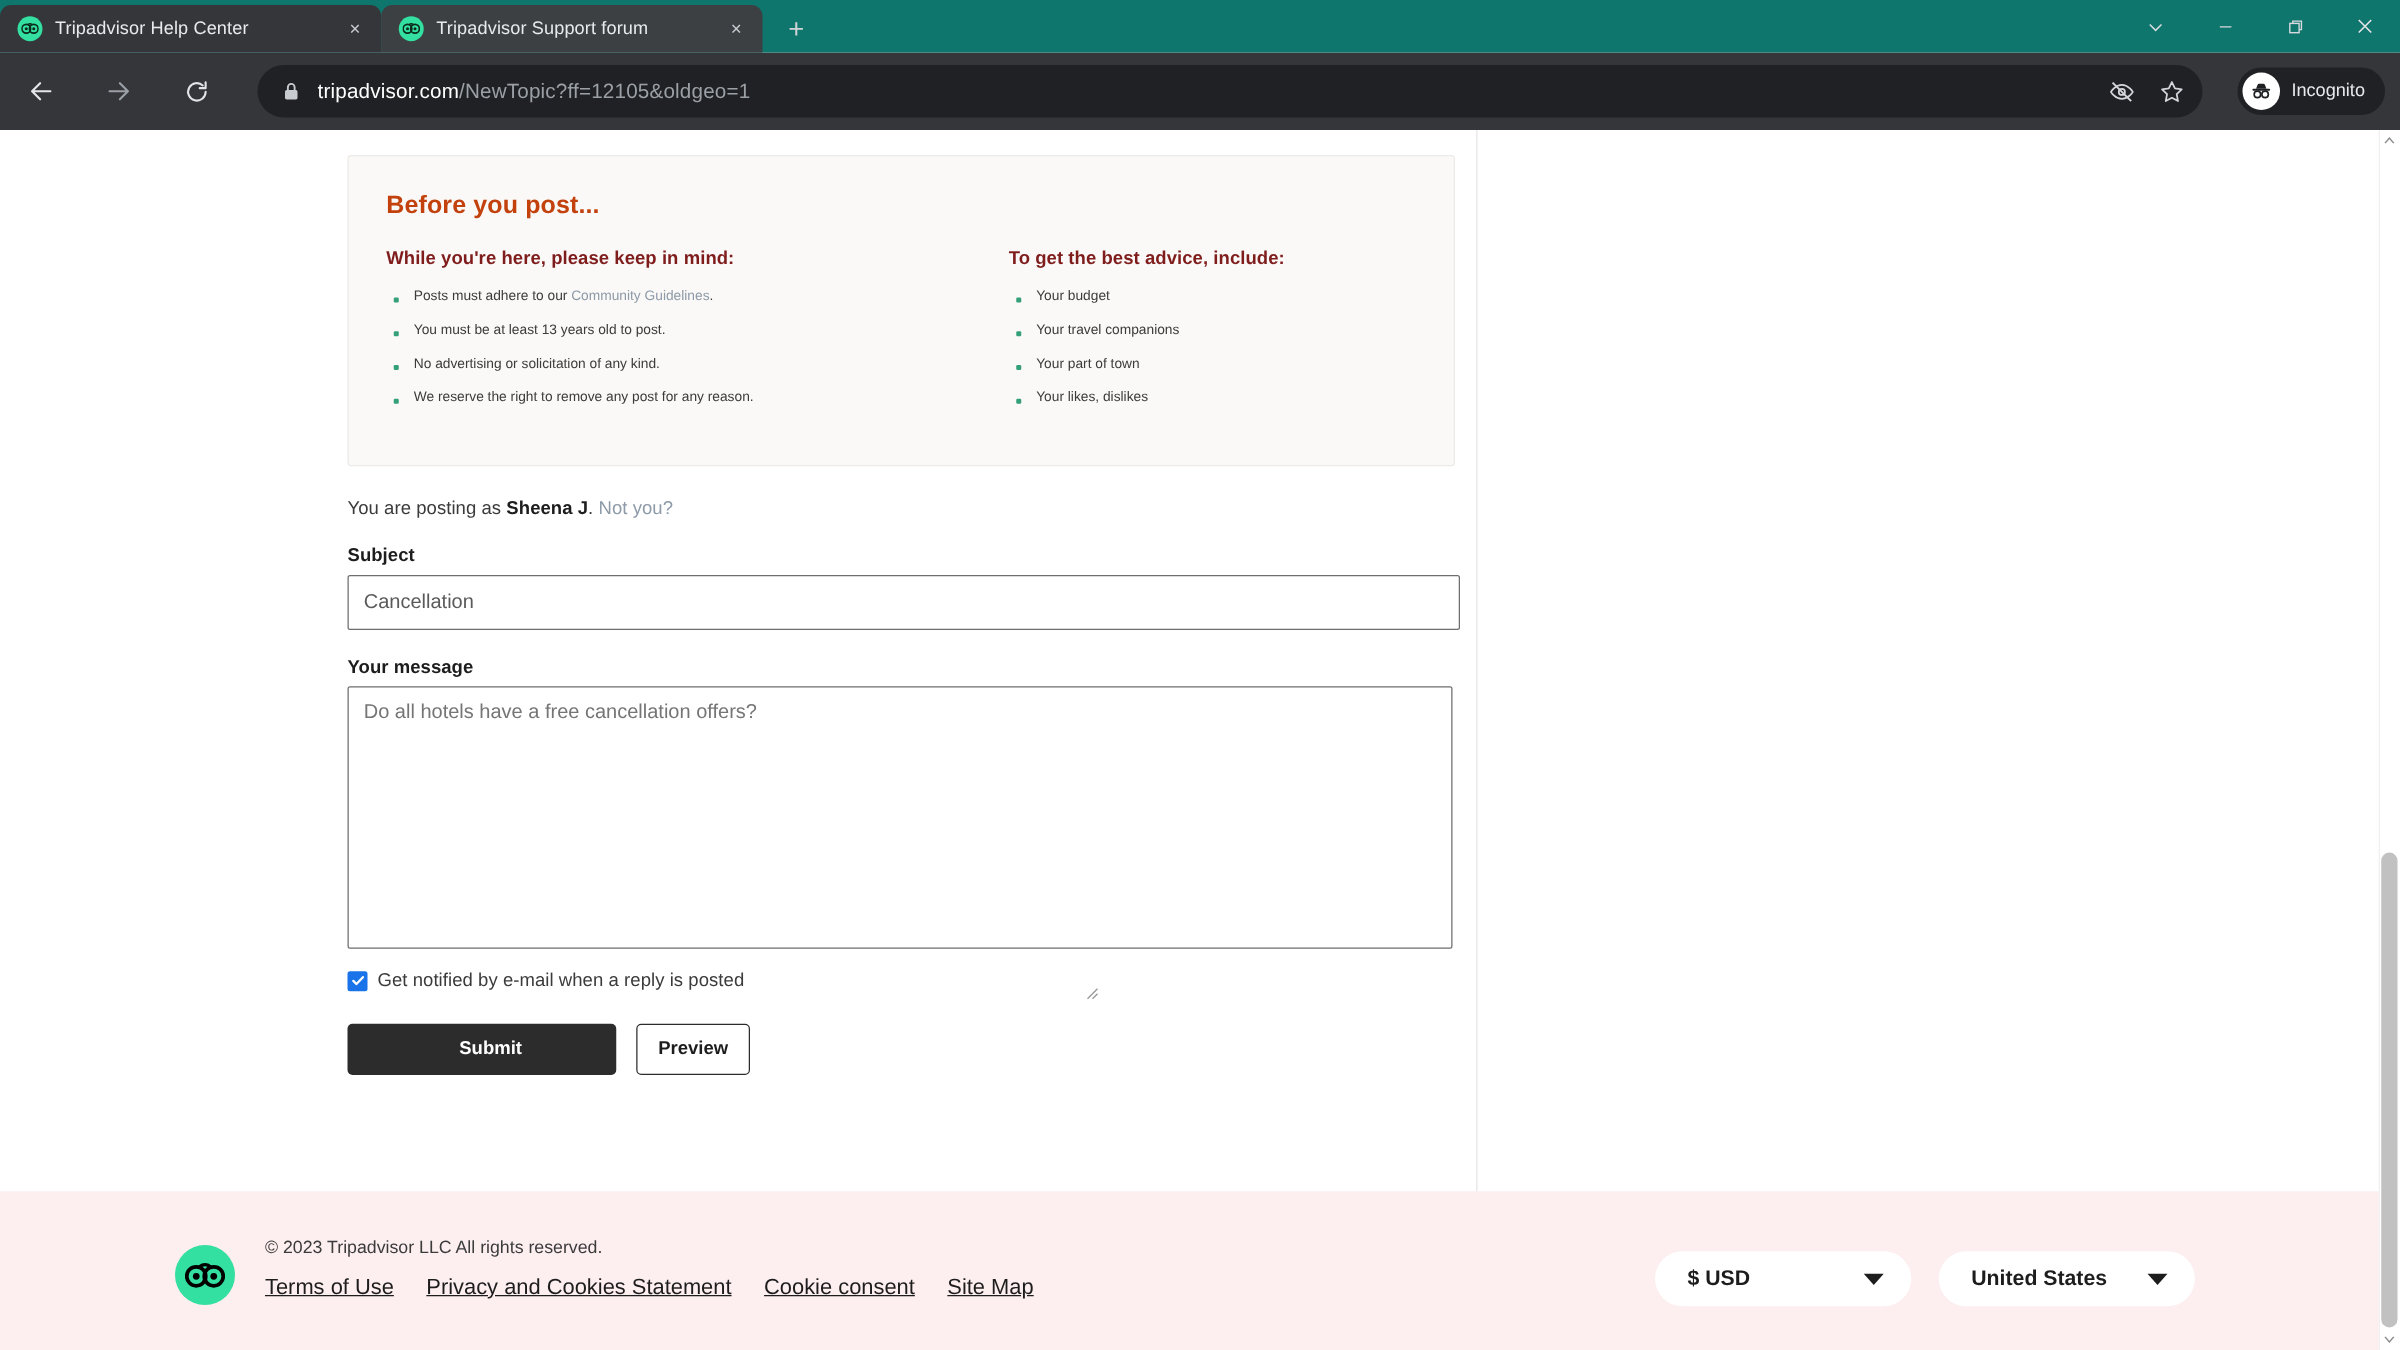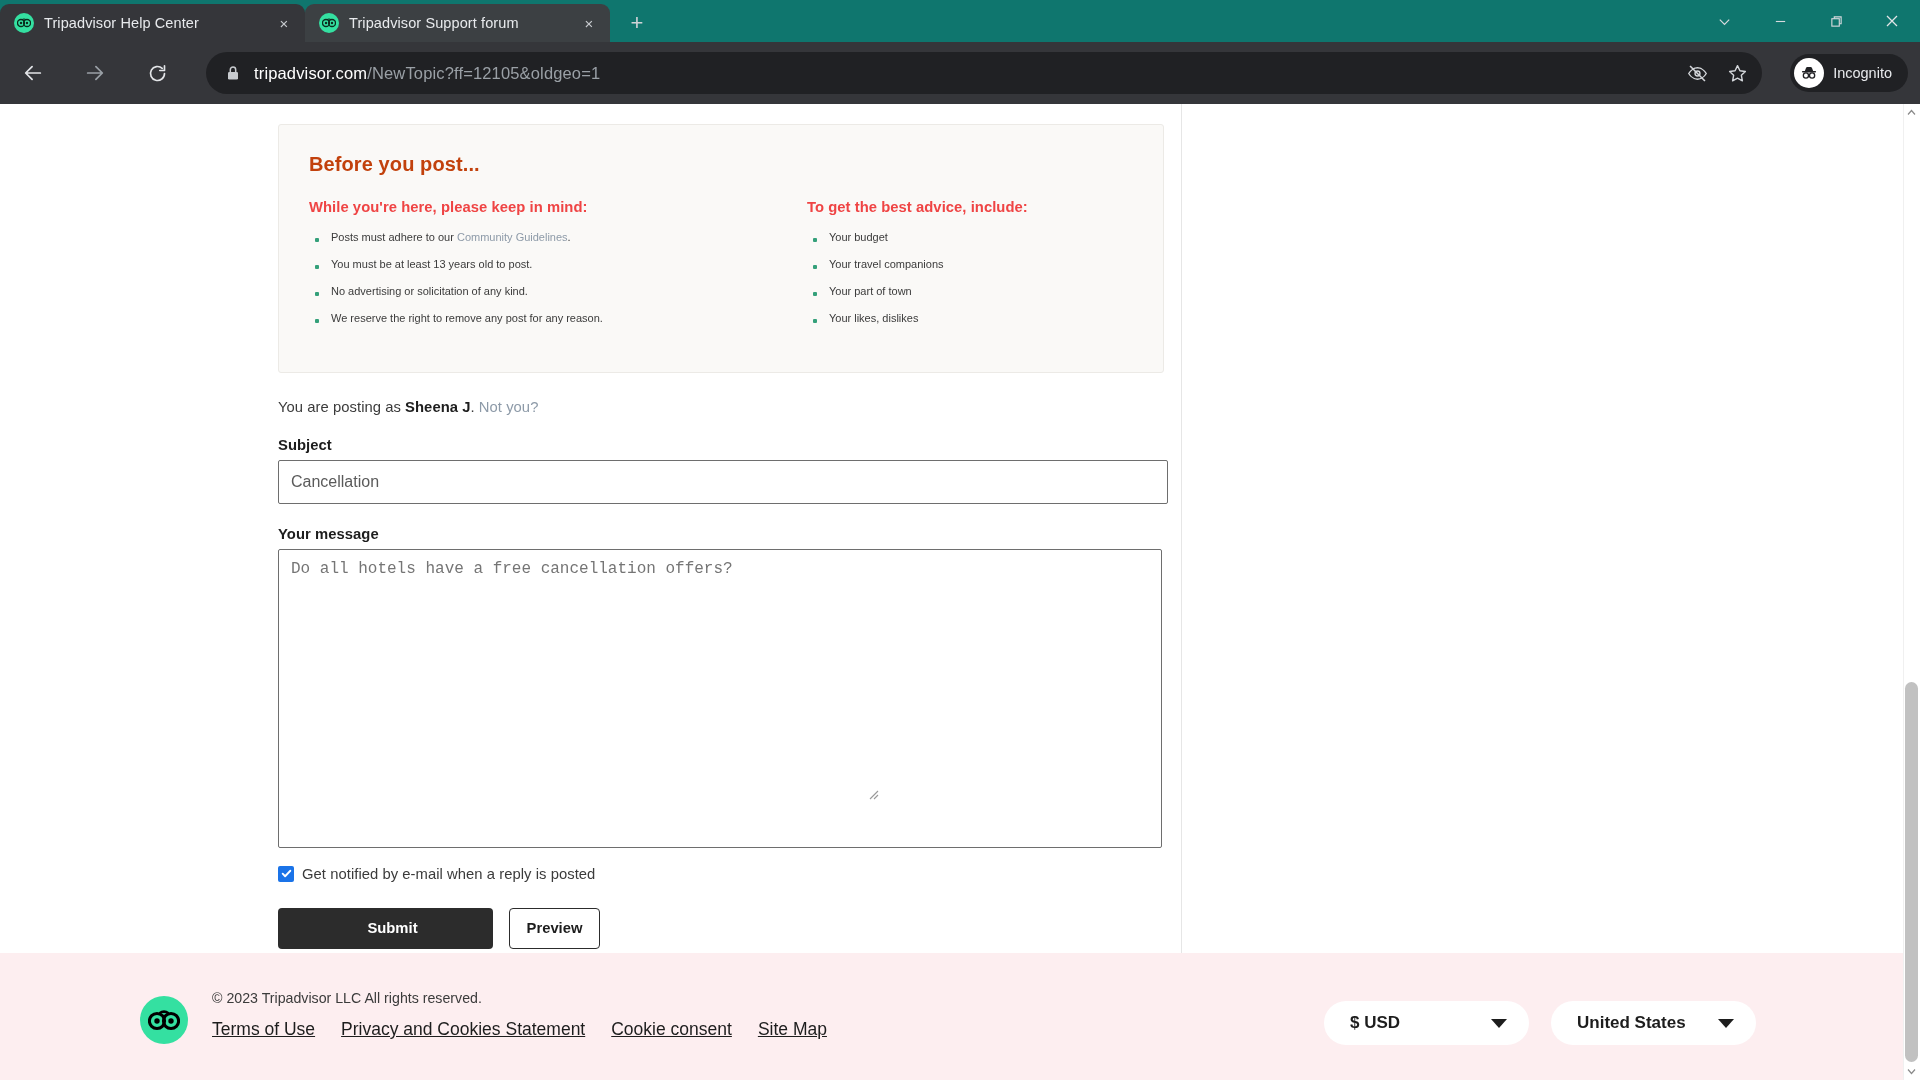--- a/index.html
+++ b/index.html
@@ -103,21 +103,21 @@
     padding: 28px 30px 34px 30px; width: 886px;
   }
   .guidelines h2 {
     font-size: 20px; font-weight: 700; color: #c2410c; letter-spacing: .1px;
     margin-bottom: 23px;
   }
   .gl-cols { display: flex; gap: 0; }
   .gl-col-left { width: 504px; }
   .gl-col-right { width: 330px; }
   .gl-head {
-    font-size: 14.8px; font-weight: 700; color: #ef4444; margin-bottom: 15px;
+    font-size: 14.8px; font-weight: 700; color: #7f1d1d; margin-bottom: 15px;
     letter-spacing: .05px;
   }
   .gl-list { list-style: none; }
   .gl-list li {
     font-size: 11px; color: #3b3b3b; line-height: 1.45; margin-bottom: 11px;
     position: relative; padding-left: 22px;
   }
   .gl-list li::before {
     content: ""; position: absolute; left: 6px; top: 8px;
     width: 4px; height: 4px; background: #34a07a; border-radius: 1px;
@@ -135,23 +135,23 @@
     margin-bottom: 7px; letter-spacing: .05px;
   }
   .subject-input {
     width: 890px; height: 44px; border: 1px solid #6e6e6e; border-radius: 2px;
     background: #ffffff; padding: 0 12px; font-size: 16px; color: #444;
     font-family: "Liberation Sans", sans-serif; outline: none;
   }
   .subject-input::placeholder { color: #5a5a5a; }
 
   .message-area {
-    width: 884px; height: 299px; border: 1px solid #6e6e6e; border-radius: 2px;
+    width: 884px; height: 210px; border: 1px solid #6e6e6e; border-radius: 2px;
     background: #ffffff; padding: 9px 12px; font-size: 16px; color: #444;
-    font-family: Liberation Mono, monospace; outline: none; resize: none;
+    font-family: Liberation Sans, sans-serif; outline: none; resize: none;
     line-height: 1.35; display: block;
   }
   .resize-grip {
     position: absolute; right: 302px; bottom: 208px; width: 14px; height: 14px;
     pointer-events: none;
   }
 
   .notify-row { display: flex; align-items: center; gap: 8px; margin-top: 18px; }
   .checkbox {
     width: 16px; height: 16px; background: #1a73e8; border-radius: 2px;

